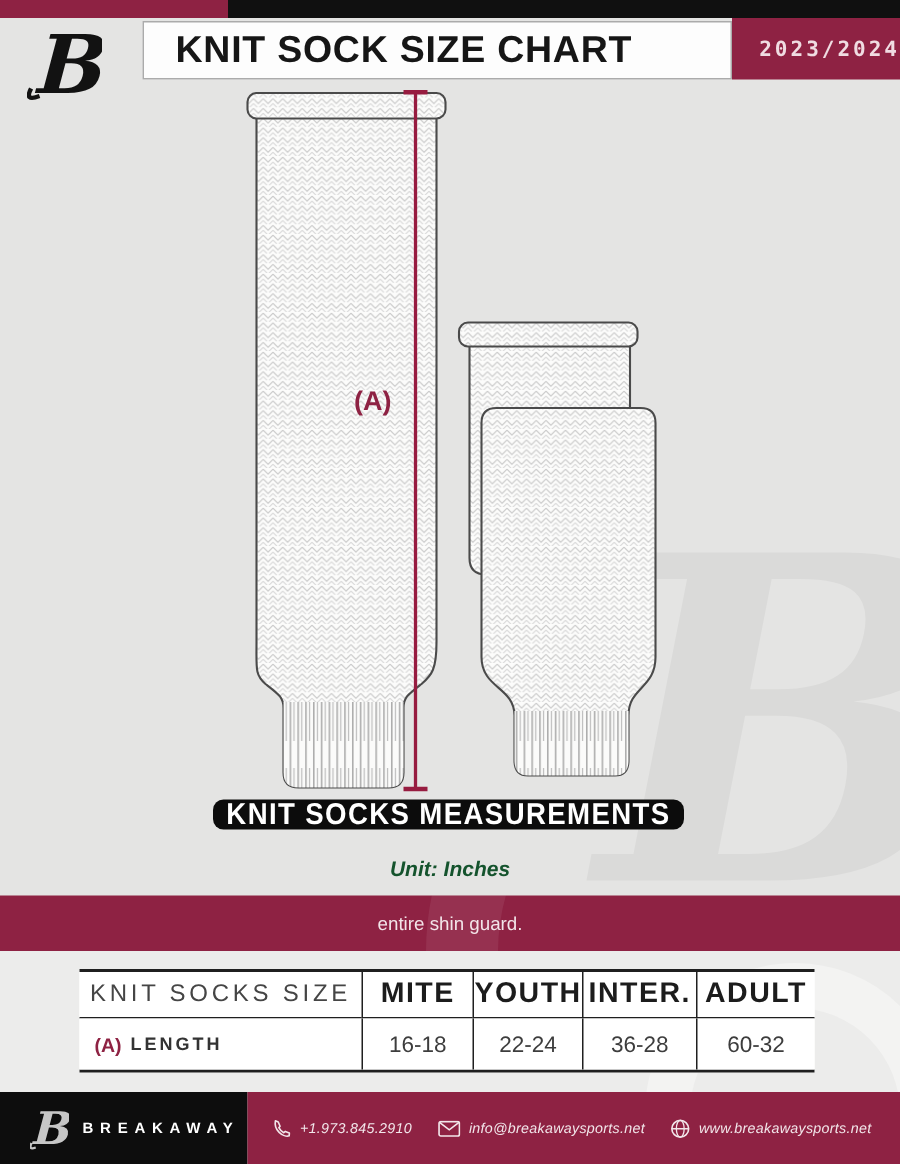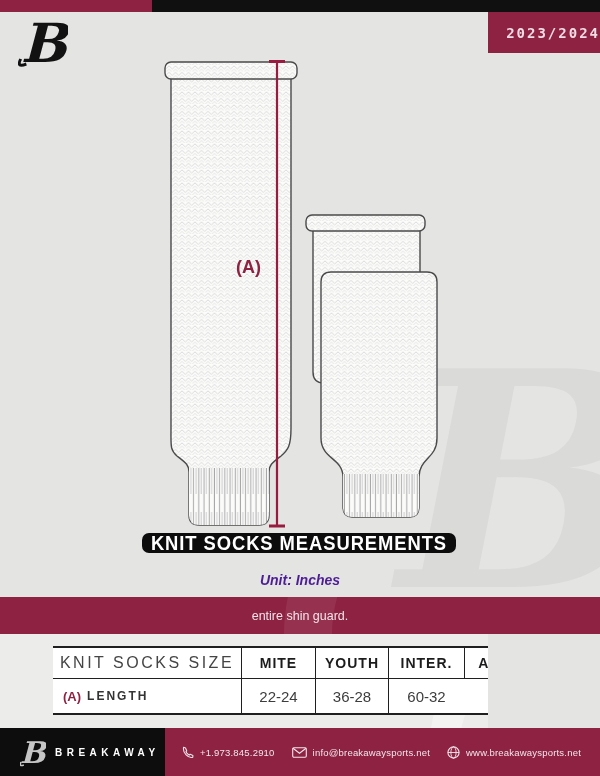--- a/index.html
+++ b/index.html
@@ -27,54 +27,54 @@
     font-style:italic;font-weight:bold;font-size:300px;line-height:1;color:#DADAD9;
     user-select:none;}
   .socks-svg{position:absolute;left:0;top:0;z-index:2;}
 
   
   .pill{position:absolute;left:142px;top:533px;width:314px;height:20px;background:#0C0C0C;
     border-radius:7px;display:flex;align-items:center;justify-content:center;z-index:3;}
   .pill span{color:#FFFFFF;font-weight:bold;font-size:20px;letter-spacing:1px;
     transform:scaleX(.92);white-space:nowrap;}
   .unit{position:absolute;left:0;top:571px;width:600px;text-align:center;z-index:3;}
-  .unit span{font-size:14px;font-style:italic;font-weight:bold;color:#4c1d95;}
+  .unit span{font-size:14px;font-style:italic;font-weight:bold;color:#14532d;}
 
   .note-banner{position:absolute;left:0;top:597px;width:600px;height:37px;background:#8E2243;
     display:flex;flex-direction:column;align-items:center;justify-content:center;z-index:2;overflow:hidden;}
   .note-banner::after{content:"";position:absolute;right:-60px;top:-150px;width:280px;height:280px;
     border-radius:50%;border:48px solid rgba(255,255,255,0.07);}
   .note-banner span{display:block;font-size:12.5px;line-height:16px;color:#F3E4E8;text-align:center;}
 
   
-  .lower{position:absolute;left:0;top:634px;width:488px;height:94px;background:#ECECEB;z-index:2;overflow:hidden;}
+  .lower{position:absolute;left:0;top:634px;width:600px;height:94px;background:#ECECEB;z-index:2;overflow:hidden;}
   .lower .ring{position:absolute;left:430px;top:8px;width:200px;height:200px;border-radius:50%;
     border:30px solid #F3F3F2;box-sizing:border-box;}
   .size-table{position:absolute;left:53px;top:12px;width:490px;display:grid;
     grid-template-columns:188px 74px 73px 76px 79px;grid-template-rows:31px 34px;
     border-top:2px solid #1F1F1F;border-bottom:2px solid #1F1F1F;background:#FFFFFF;}
   .size-table .cell{display:flex;align-items:center;justify-content:center;background:#FFFFFF;
     box-sizing:border-box;}
   .size-table .hrow{border-bottom:1.5px solid #1F1F1F;}
   .size-table .vline{border-left:1.5px solid #1F1F1F;}
   .th-size{font-size:16px;letter-spacing:2.5px;color:#454545;}
-  .th-col{font-size:14px;font-weight:bold;letter-spacing:1px;color:#1C1C1C;}
+  .th-col{font-size:19px;font-weight:bold;letter-spacing:1px;color:#1C1C1C;}
   .td-label{justify-content:flex-start !important;padding-left:10px;}
   .td-label .akey{color:#8E2243;font-weight:bold;font-size:13px;margin-right:6px;}
   .td-label .lname{font-size:12px;letter-spacing:2px;color:#333333;font-weight:bold;}
   .td-val{font-size:15px;color:#3D3D3D;}
 
   
   .footer-black{position:absolute;left:0;top:728px;width:165px;height:48px;background:#0D0D0D;
     display:flex;align-items:center;padding-left:20px;box-sizing:border-box;z-index:3;}
   .footer-brand{color:#FFFFFF;font-size:10px;font-weight:bold;letter-spacing:4.5px;margin-left:9px;}
   .footer-maroon{position:absolute;left:165px;top:728px;width:435px;height:48px;background:#8E2243;
     display:flex;align-items:center;gap:17px;padding-left:16px;box-sizing:border-box;z-index:3;}
   .contact{display:flex;align-items:center;gap:6px;}
-  .contact span{font-size:9.5px;color:#F2E6EA;letter-spacing:.2px;white-space:nowrap;}
+  .contact span{font-size:9.5px;color:#F2E6EA;letter-spacing:.2px;white-space:nowrap;font-style:italic;}
 </style>
 </head>
 <body>
 
 <div class="page">
 
   <div class="main-clip">
     <div class="watermark">B</div>
 
     <svg class="socks-svg" width="600" height="597" viewBox="0 0 600 597">
@@ -122,20 +122,23 @@
 
   <div class="strip"></div>
   <div class="strip-black"></div>
 
   <svg class="logo" width="50" height="64" viewBox="0 0 50 64">
     <g transform="skewX(-4)">
       <text x="10" y="50" font-family="DejaVu Serif, serif" font-size="54" font-weight="bold" font-style="italic" fill="#121212">B</text>
       <path d="M12,52 Q2,56 6,47" fill="none" stroke="#121212" stroke-width="3"></path>
     </g>
   </svg>
+  <div class="title-bar">
+    <h1>KNIT SOCK SIZE CHART</h1>
+  </div>
   <div class="year-box">
     <span>2023/2024</span>
   </div>
 
   <div class="pill">
     <span>KNIT SOCKS MEASUREMENTS</span>
   </div>
   <div class="unit">
     <span>Unit: Inches</span>
   </div>
@@ -150,20 +153,21 @@
       <div class="cell hrow th-size">KNIT SOCKS SIZE</div>
       <div class="cell hrow vline th-col">MITE</div>
       <div class="cell hrow vline th-col">YOUTH</div>
       <div class="cell hrow vline th-col">INTER.</div>
       <div class="cell hrow vline th-col">ADULT</div>
 
       <div class="cell td-label">
         <span class="akey">(A)</span>
         <span class="lname">LENGTH</span>
       </div>
+      <div class="cell vline td-val">16-18</div>
       <div class="cell vline td-val">22-24</div>
       <div class="cell vline td-val">36-28</div>
       <div class="cell vline td-val">60-32</div>
     </div>
   </div>
 
   <div class="footer-black">
     <svg width="26" height="36" viewBox="0 0 26 36">
       <g transform="skewX(-4)">
         <text x="4" y="29" font-family="DejaVu Serif, serif" font-size="30" font-weight="bold" font-style="italic" fill="#C6C6C6">B</text>

